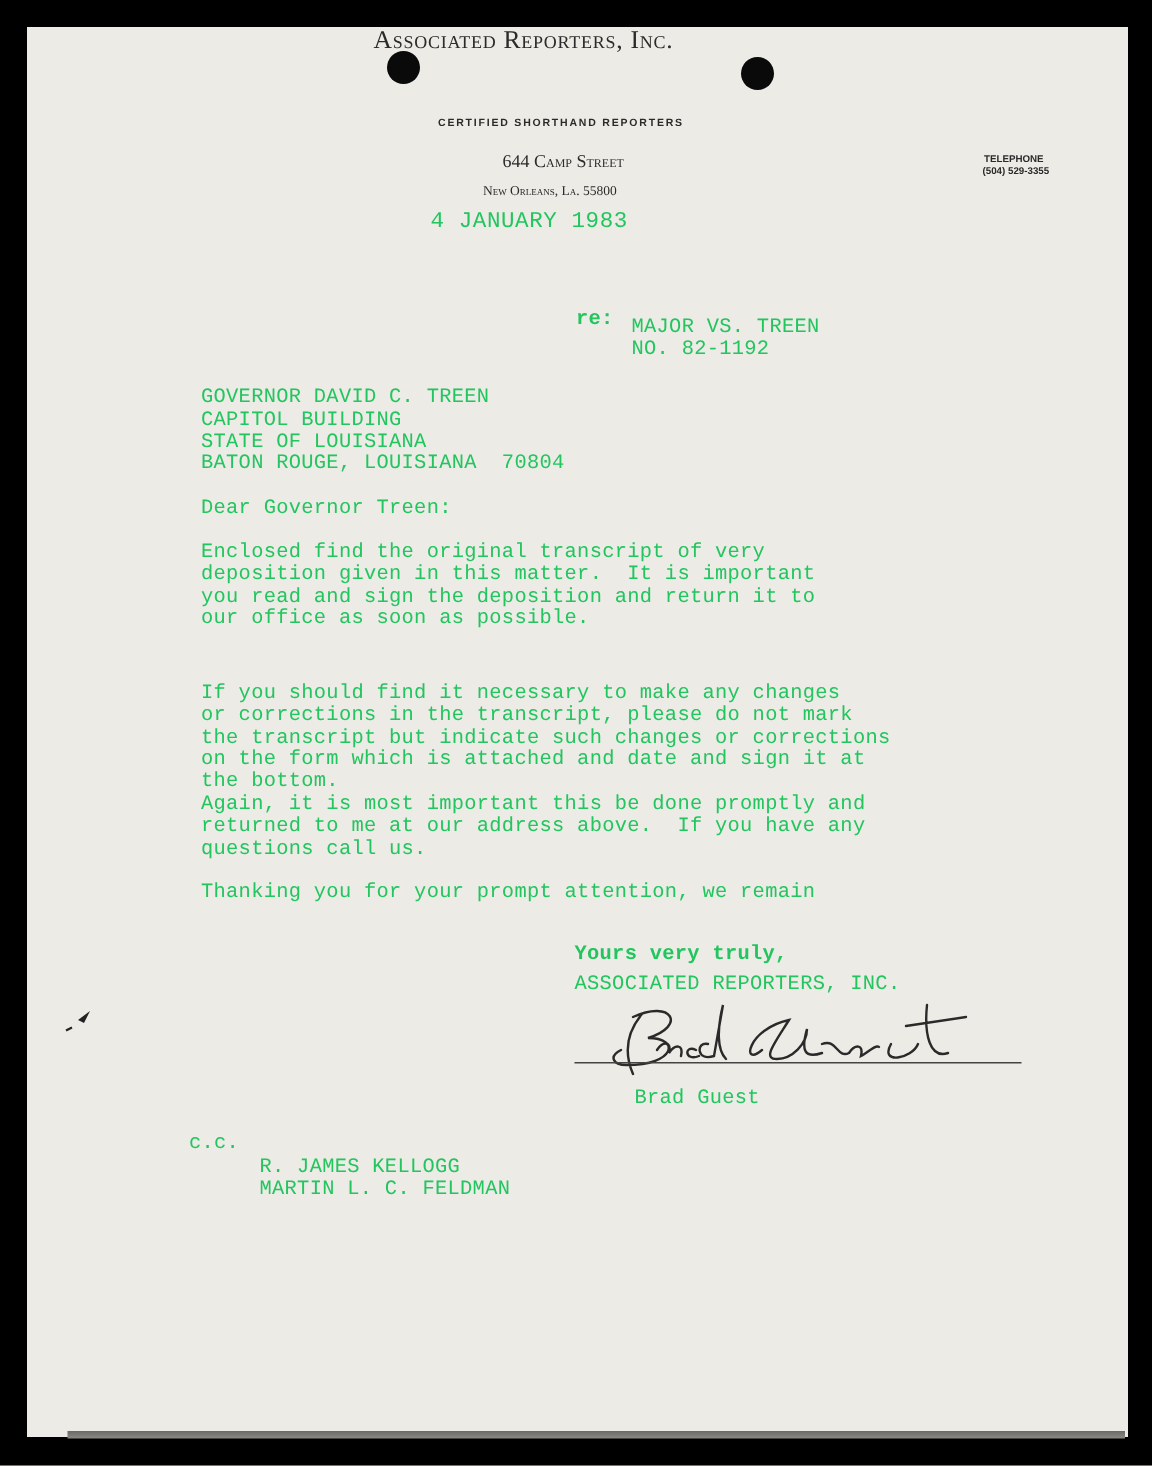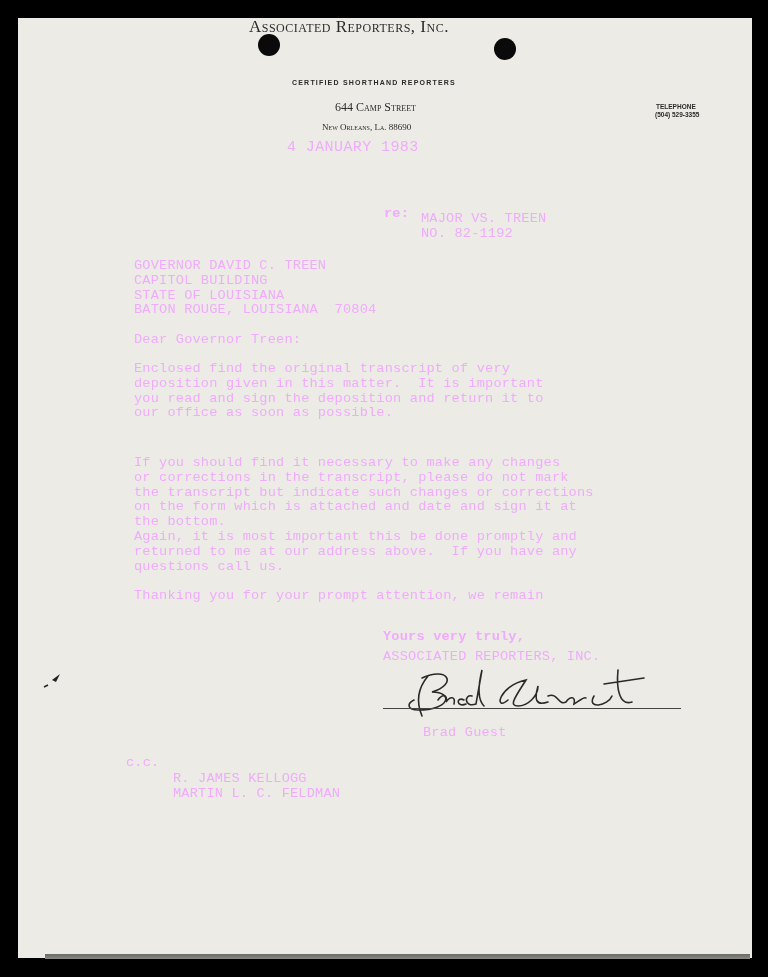--- a/index.html
+++ b/index.html
@@ -23,21 +23,21 @@
     }
     .tagline {
       left: 292px; top: 79px; font-family: "Liberation Sans", sans-serif; font-weight: bold;
       font-size: 7px; letter-spacing: 1.2px;
     }
     .street { left: 335px; top: 100px; font-size: 12px; font-variant: small-caps; }
     .city { left: 322px; top: 122px; font-size: 9px; font-variant: small-caps; }
     .tel-label { left: 656px; top: 103px; font-family: "Liberation Sans", sans-serif; font-weight: bold; font-size: 6.5px; }
     .tel-num { left: 655px; top: 111px; font-family: "Liberation Sans", sans-serif; font-weight: bold; font-size: 6.5px; }
     .tw {
-      position: absolute; font-family: "Liberation Mono", monospace; color: #f0abfc;
+      position: absolute; font-family: "Liberation Mono", monospace; color: #22c55e;
       font-size: 13.6px; line-height: 14.8px; white-space: pre; letter-spacing: 0.2px;
     }
     .date { left: 287px; top: 141px; font-size: 15px; letter-spacing: 0.4px; }
     .re-label { left: 384px; top: 207px; font-weight: bold; }
     .re-text { left: 421px; top: 212px; }
     .address { left: 134px; top: 259px; }
     .salutation { left: 134px; top: 333px; }
     .p1 { left: 134px; top: 362px; }
     .p2 { left: 134px; top: 456px; }
     .p3 { left: 134px; top: 530px; }
@@ -55,21 +55,21 @@
 <body>
 
 <div class="page"></div>
 <div class="bottom-edge"></div>
 
 <div class="lh company">Associated Reporters, Inc.</div>
 <div class="hole" style="left:258px;top:34px;"></div>
 <div class="hole" style="left:494px;top:38px;"></div>
 <div class="lh tagline">CERTIFIED SHORTHAND REPORTERS</div>
 <div class="lh street">644 Camp Street</div>
-<div class="lh city">New Orleans, La. 88690</div>
+<div class="lh city">New Orleans, La. 55800</div>
 <div class="lh tel-label">TELEPHONE</div>
 <div class="lh tel-num">(504) 529-3355</div>
 
 <div class="tw date">4 JANUARY 1983</div>
 <div class="tw re-label">re:</div>
 <div class="tw re-text">MAJOR VS. TREEN
 NO. 82-1192</div>
 <div class="tw address">GOVERNOR DAVID C. TREEN
 CAPITOL BUILDING
 STATE OF LOUISIANA

